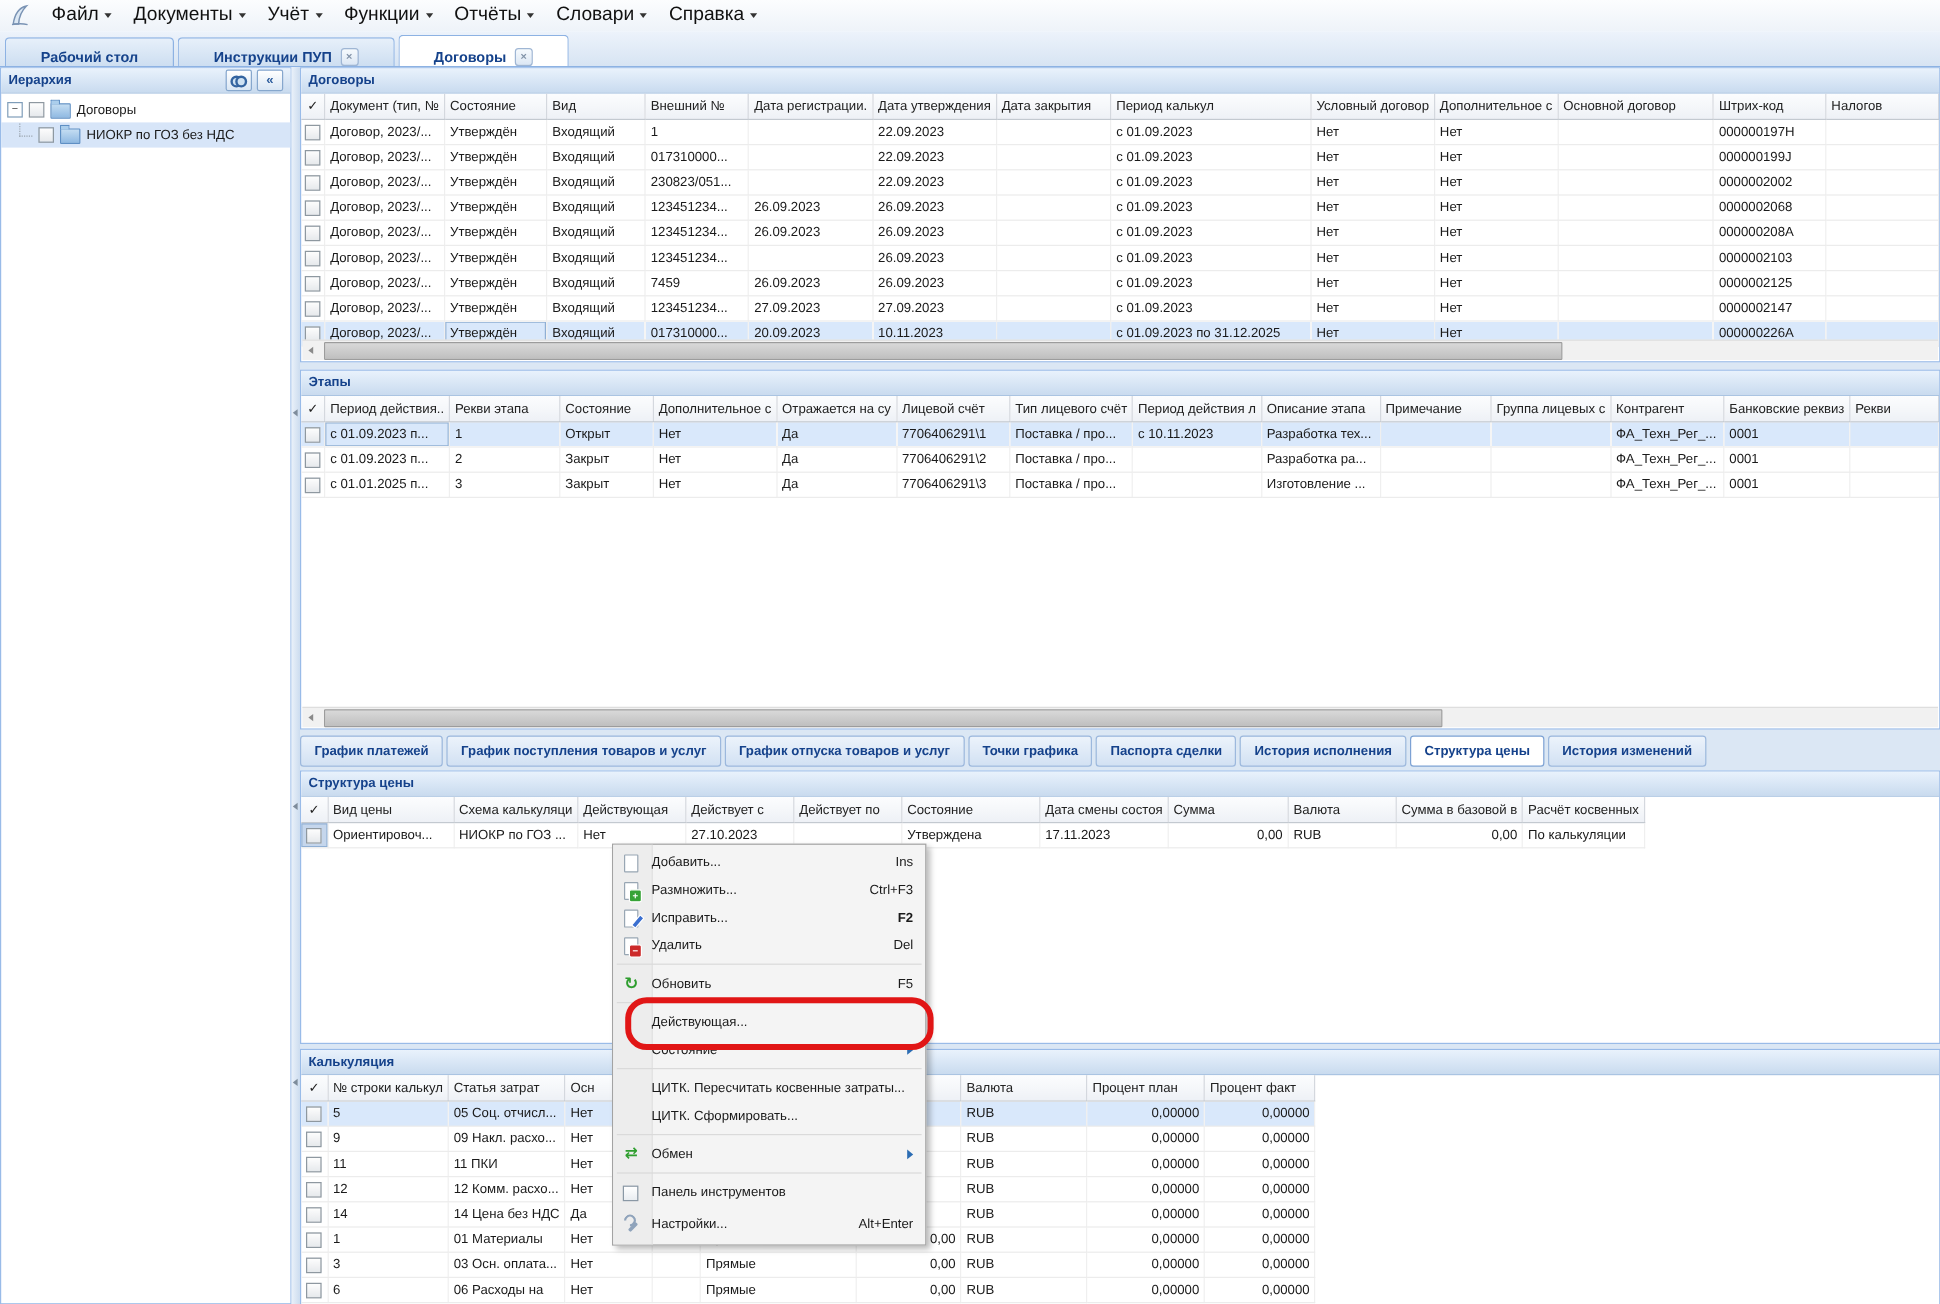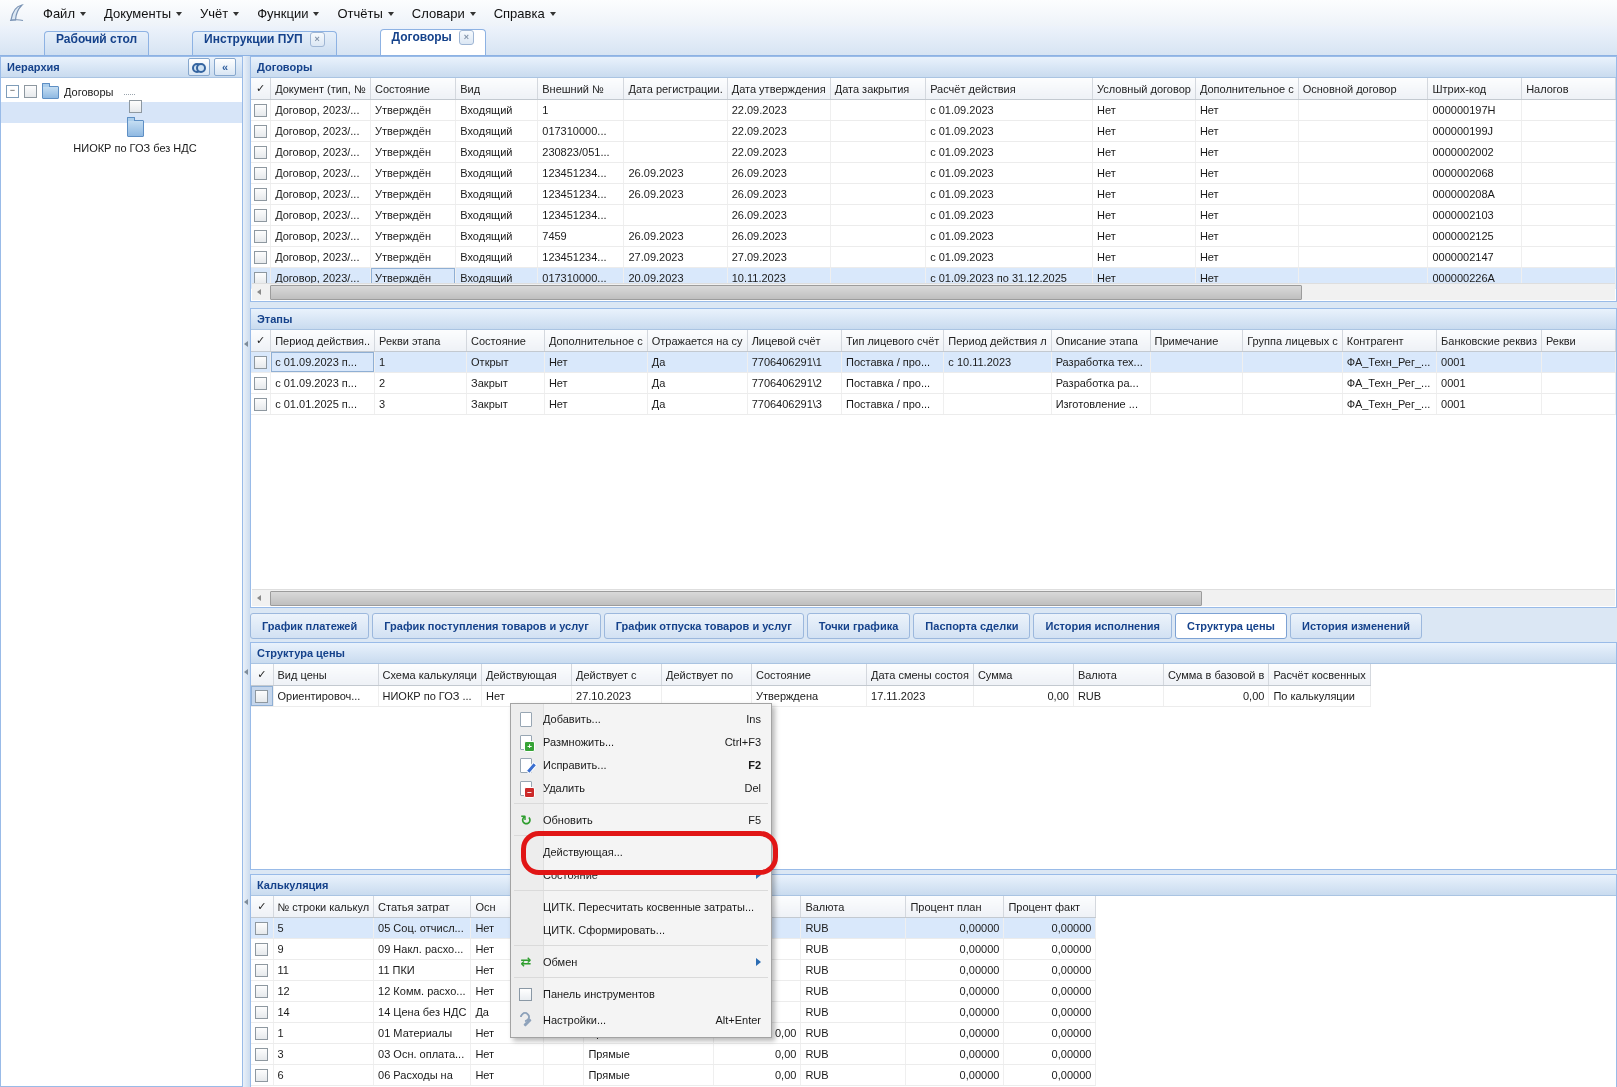--- a/index.html
+++ b/index.html
@@ -3,44 +3,44 @@
 <meta charset="utf-8">
 <style>
   html,body{margin:0;padding:0;background:#fff;}
   .app{position:relative;width:1617px;height:1087px;overflow:hidden;
        font-family:"Liberation Sans",sans-serif;font-size:11px;color:#1a1a1a;
        background:#fff;user-select:none;}
   
   .menubar{position:absolute;left:0;top:0;right:0;height:26px;
     background:linear-gradient(#fcfdfe,#eef3f9);display:flex;align-items:center;gap:2px;padding-left:2px;}
   .logo{width:22px;height:22px;display:flex;align-items:center;justify-content:center;margin:0 4px;}
-  .mbitem{padding:3px 9px;font-size:13px;color:#111;cursor:default;border-radius:2px;}
+  .mbitem{padding:3px 9px;font-size:16px;color:#111;cursor:default;border-radius:2px;}
   .caret{display:inline-block;width:0;height:0;border-left:3px solid transparent;border-right:3px solid transparent;border-top:4px solid #333;margin-left:5px;vertical-align:middle;}
   
   .tabbar{position:absolute;left:0;top:26px;right:0;height:29px;background:linear-gradient(#edf3fb,#d7e4f3);
     border-bottom:1px solid #8db2e3;display:flex;align-items:flex-end;padding-left:4px;gap:3px;}
-  .tab{height:23px;display:flex;align-items:flex-start;gap:7px;padding:0 11px;border:1px solid #8db2e3;border-bottom:none;
-    border-radius:4px 4px 0 0;background:linear-gradient(#e7f0fa,#cddef1);font-weight:bold;color:#15428b;font-size:12px;margin-left:40px;}
+  .tab{height:23px;display:flex;align-items:flex-end;gap:7px;padding:0 29px;border:1px solid #8db2e3;border-bottom:none;
+    border-radius:4px 4px 0 0;background:linear-gradient(#e7f0fa,#cddef1);font-weight:bold;color:#15428b;font-size:12px;}
   .tab.active{background:#fff;height:25px;}
   .tclose{width:13px;height:13px;border-radius:3px;background:linear-gradient(#f6fafd,#dce7f4);
     border:1px solid #9fb6d4;color:#8293a8;font:bold 9px/12px "Liberation Sans",sans-serif;text-align:center;}
   
   .rightbg{position:absolute;left:250px;top:56px;right:0;bottom:0;background:#dbe7f4;}
   .panel{position:absolute;left:250px;width:1367px;background:#fff;border:1px solid #99bbe8;box-sizing:border-box;overflow:hidden;}
   .phead{height:20px;background:linear-gradient(#e9f2fc,#c9dbef);border-bottom:1px solid #aac4e2;
     color:#15428b;font-weight:bold;display:flex;align-items:center;padding:0 6px;gap:4px;}
   .phead .sp{flex:1;}
   .hbtn{width:20px;height:16px;border:1px solid #86a7cd;border-radius:2px;background:linear-gradient(#ffffff,#d9e6f4);
     display:flex;align-items:center;justify-content:center;color:#2f5e9e;font-weight:bold;}
   
   .hier{position:absolute;left:0;top:56px;width:243px;bottom:0;background:#fff;border:1px solid #99bbe8;box-sizing:border-box;}
   .tree{padding-top:3px;}
   .trow{height:21px;display:flex;align-items:center;gap:5px;padding-left:5px;white-space:nowrap;}
   .trow.sel{background:#d7e5f8;}
-  .trow.indent{padding-left:27px;flex-direction:column;}
+  .trow.indent{padding-left:27px;}
   .expbox{width:11px;height:11px;border:1px solid #7f9db9;background:#fff;font:9px/9px "Liberation Sans",sans-serif;color:#444;text-align:center;flex:0 0 11px;}
   .connector{width:10px;height:10px;border-left:1px dotted #9aa4ad;border-bottom:1px dotted #9aa4ad;margin:-8px 0 0 -12px;}
   .cbx{width:13px;height:13px;border:1px solid #8e98a0;background:linear-gradient(#fdfdfd,#e6e9ec);flex:0 0 13px;box-sizing:border-box;}
   .folder{position:relative;width:15px;height:11px;background:linear-gradient(#c4ddf2,#8fb9e2);border:1px solid #5e8fc4;border-radius:1px;flex:0 0 15px;margin-top:2px;}
   .folder::before{content:"";position:absolute;left:-1px;top:-4px;width:6px;height:3px;background:#abceec;border:1px solid #5e8fc4;border-bottom:none;border-radius:1px 1px 0 0;}
   .bino{position:relative;width:12px;height:10px;}
   .bino::before,.bino::after{content:"";position:absolute;top:1px;width:6px;height:6px;border:2px solid #3464a0;border-radius:50%;background:#cfe2f3;}
   .bino::before{left:-1px;} .bino::after{right:-1px;}
   .splitter{position:absolute;left:243px;top:56px;width:7px;bottom:0;background:linear-gradient(90deg,#eaf1f9,#ccdcef);}
   .sparr{position:absolute;left:244px;width:0;height:0;border-top:3px solid transparent;border-bottom:3px solid transparent;border-right:4px solid #7e8c9b;}
@@ -187,21 +187,21 @@
           <thead>
             <tr>
               <th class="chk-h">✓</th>
               <th>Документ (тип, №</th>
               <th>Состояние</th>
               <th>Вид</th>
               <th>Внешний №</th>
               <th>Дата регистрации.</th>
               <th>Дата утверждения</th>
               <th>Дата закрытия</th>
-              <th>Расчёт действия</th>
+              <th>Период калькул</th>
               <th>Условный договор</th>
               <th>Дополнительное с</th>
               <th>Основной договор</th>
               <th>Штрих-код</th>
               <th>Налогов</th>
             </tr>
           </thead>
           <tbody>
             <tr>
               <td class="chk-c">

